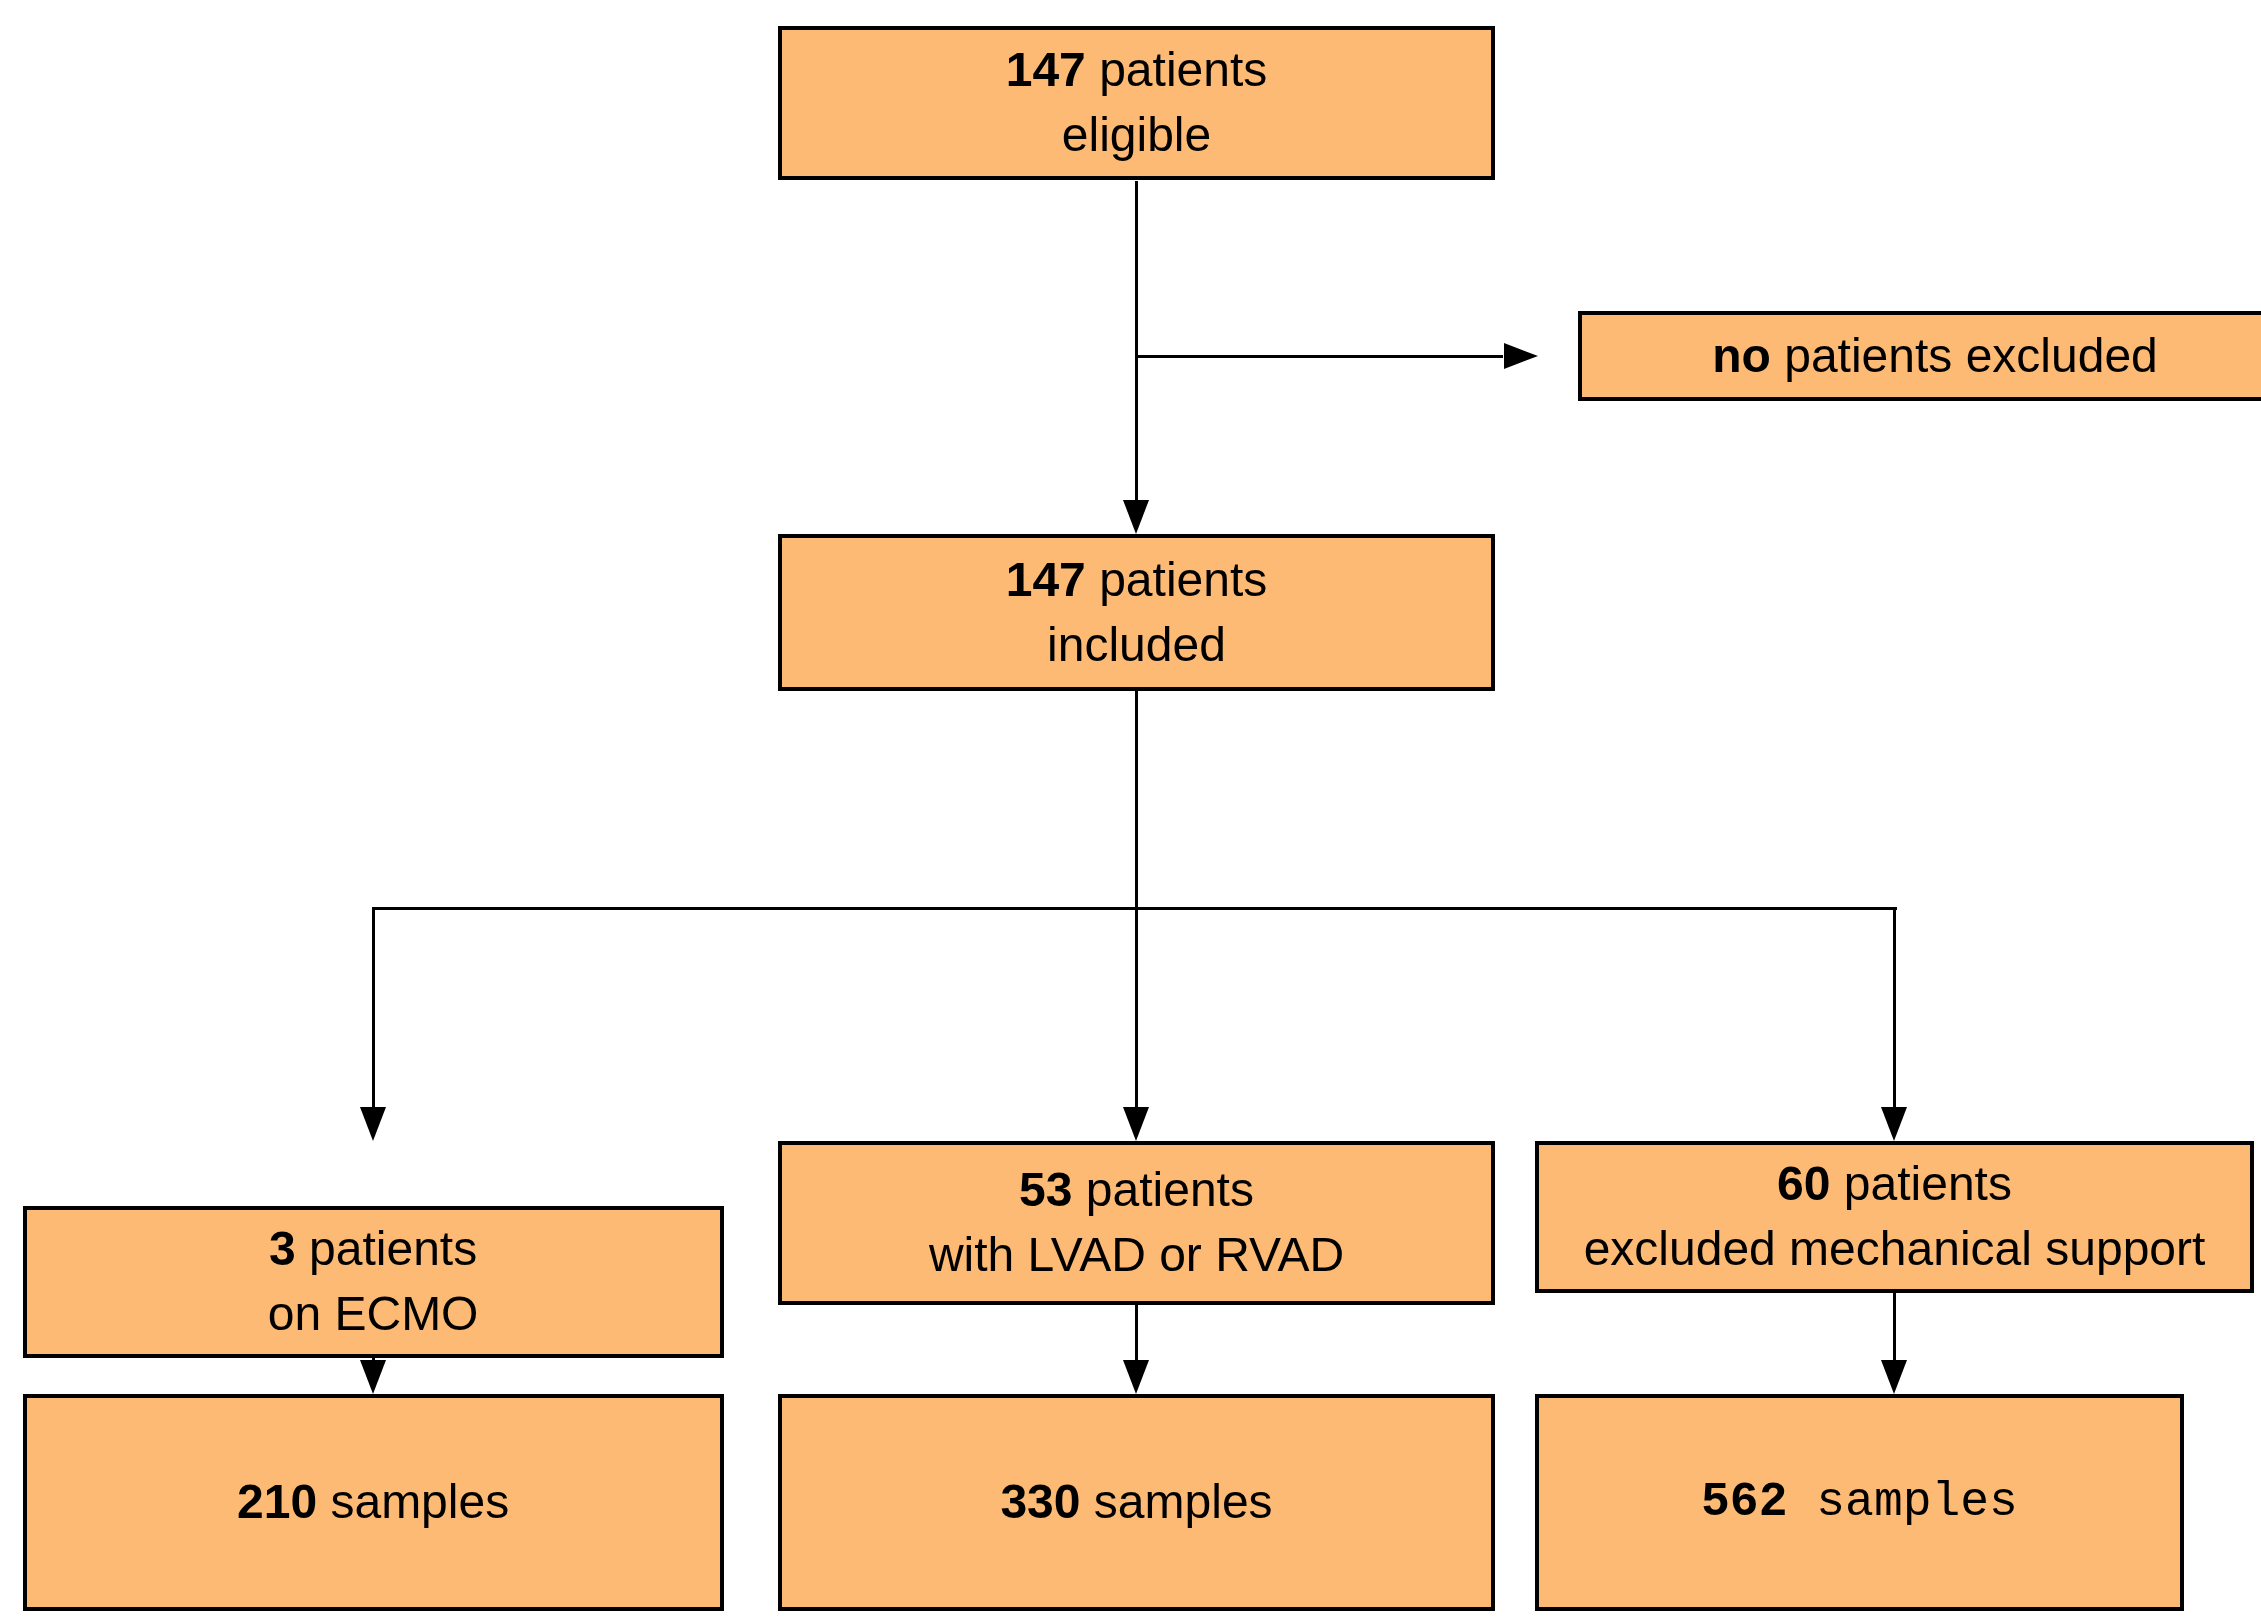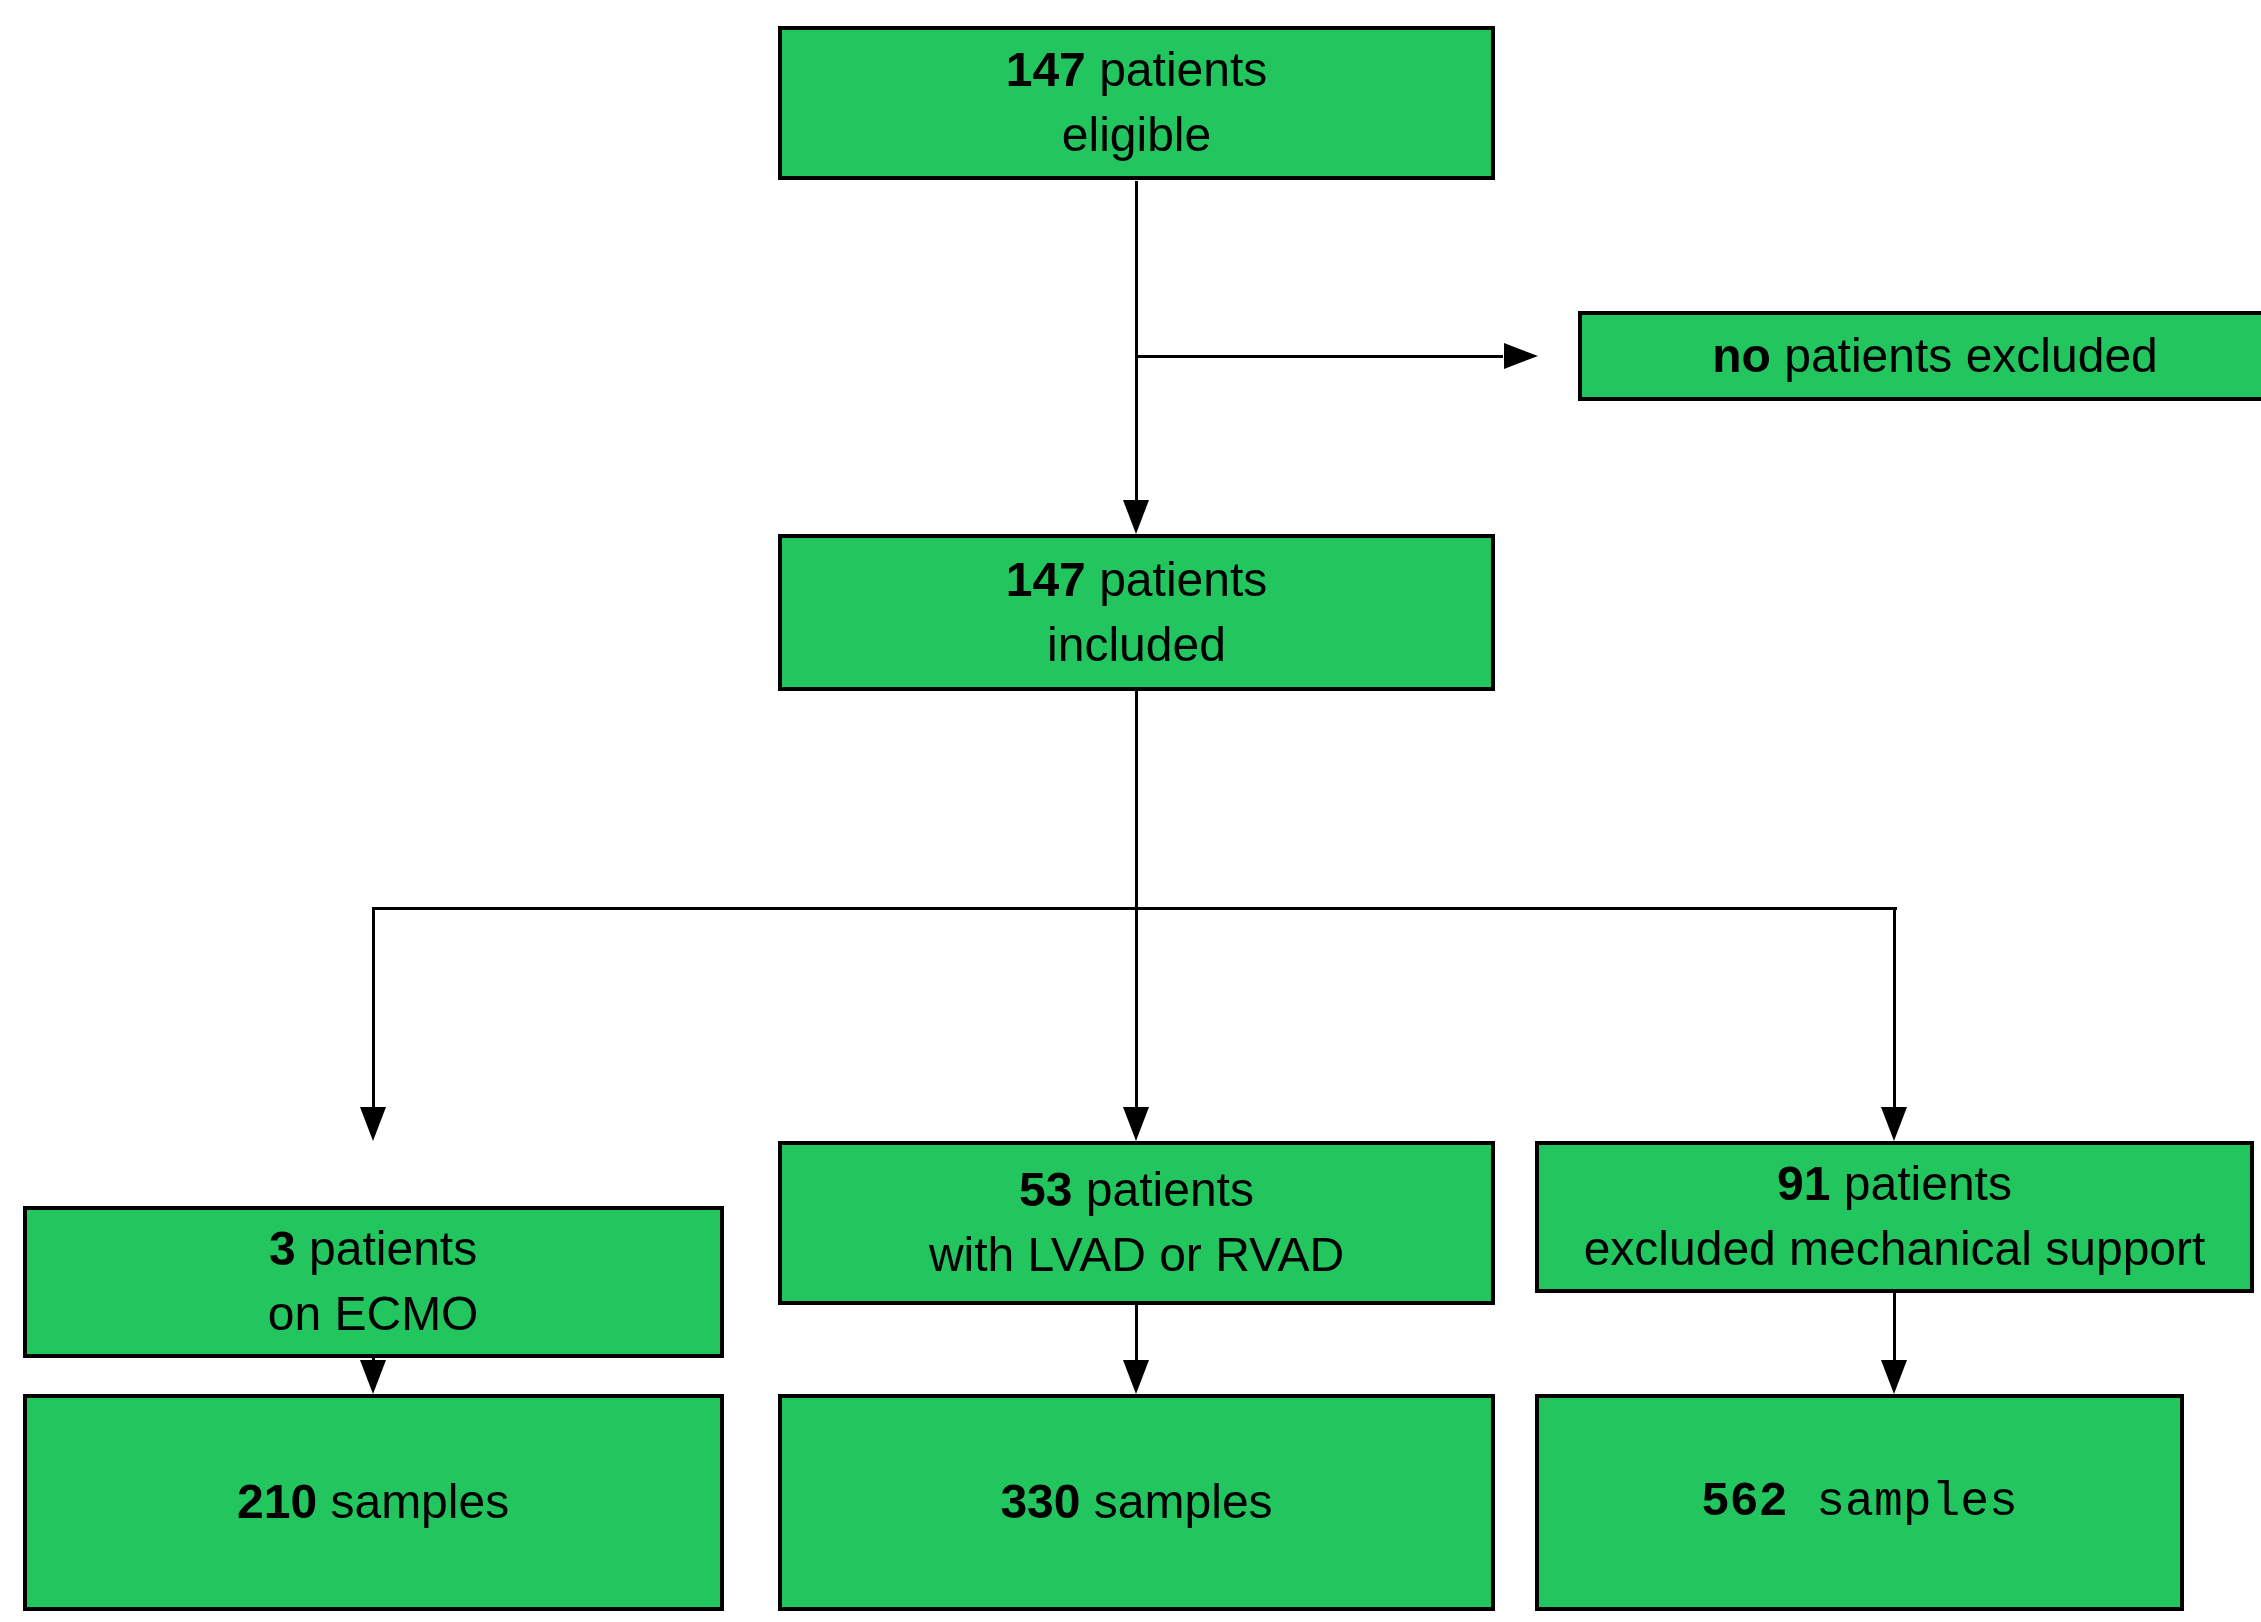--- a/index.html
+++ b/index.html
@@ -13,21 +13,21 @@
     width: 2261px;
     height: 1623px;
     background: #ffffff;
     font-family: "Liberation Sans", "DejaVu Sans", sans-serif;
     color: #000000;
   }
   .box {
     position: absolute;
     box-sizing: border-box;
     border: 4.8px solid #000000;
-    background: #22c55e;
+    background: #fdba74;
     display: flex;
     flex-direction: column;
     justify-content: center;
     align-items: center;
     text-align: center;
     font-size: 48px;
     line-height: 1.35;
   }
   .bline {
     white-space: pre-wrap;
@@ -112,21 +112,21 @@
     <div class="bline"><span class="num">3</span><span> patients</span></div>
     <div class="bline">on ECMO</div>
   </div>
 
   <div class="box" style="left:778px; top:1141px; width:717px; height:164px;">
     <div class="bline"><span class="num">53</span><span> patients</span></div>
     <div class="bline">with LVAD or RVAD</div>
   </div>
 
   <div class="box" style="left:1535px; top:1141px; width:719px; height:152px;">
-    <div class="bline"><span class="num">91</span><span> patients</span></div>
+    <div class="bline"><span class="num">60</span><span> patients</span></div>
     <div class="bline">excluded mechanical support</div>
   </div>
 
   <div class="box" style="left:22.6px; top:1394px; width:701px; height:217px;">
     <div class="bline"><span class="num">210</span><span> samples</span></div>
   </div>
 
   <div class="box" style="left:778px; top:1394px; width:717px; height:217px;">
     <div class="bline"><span class="num">330</span><span> samples</span></div>
   </div>

